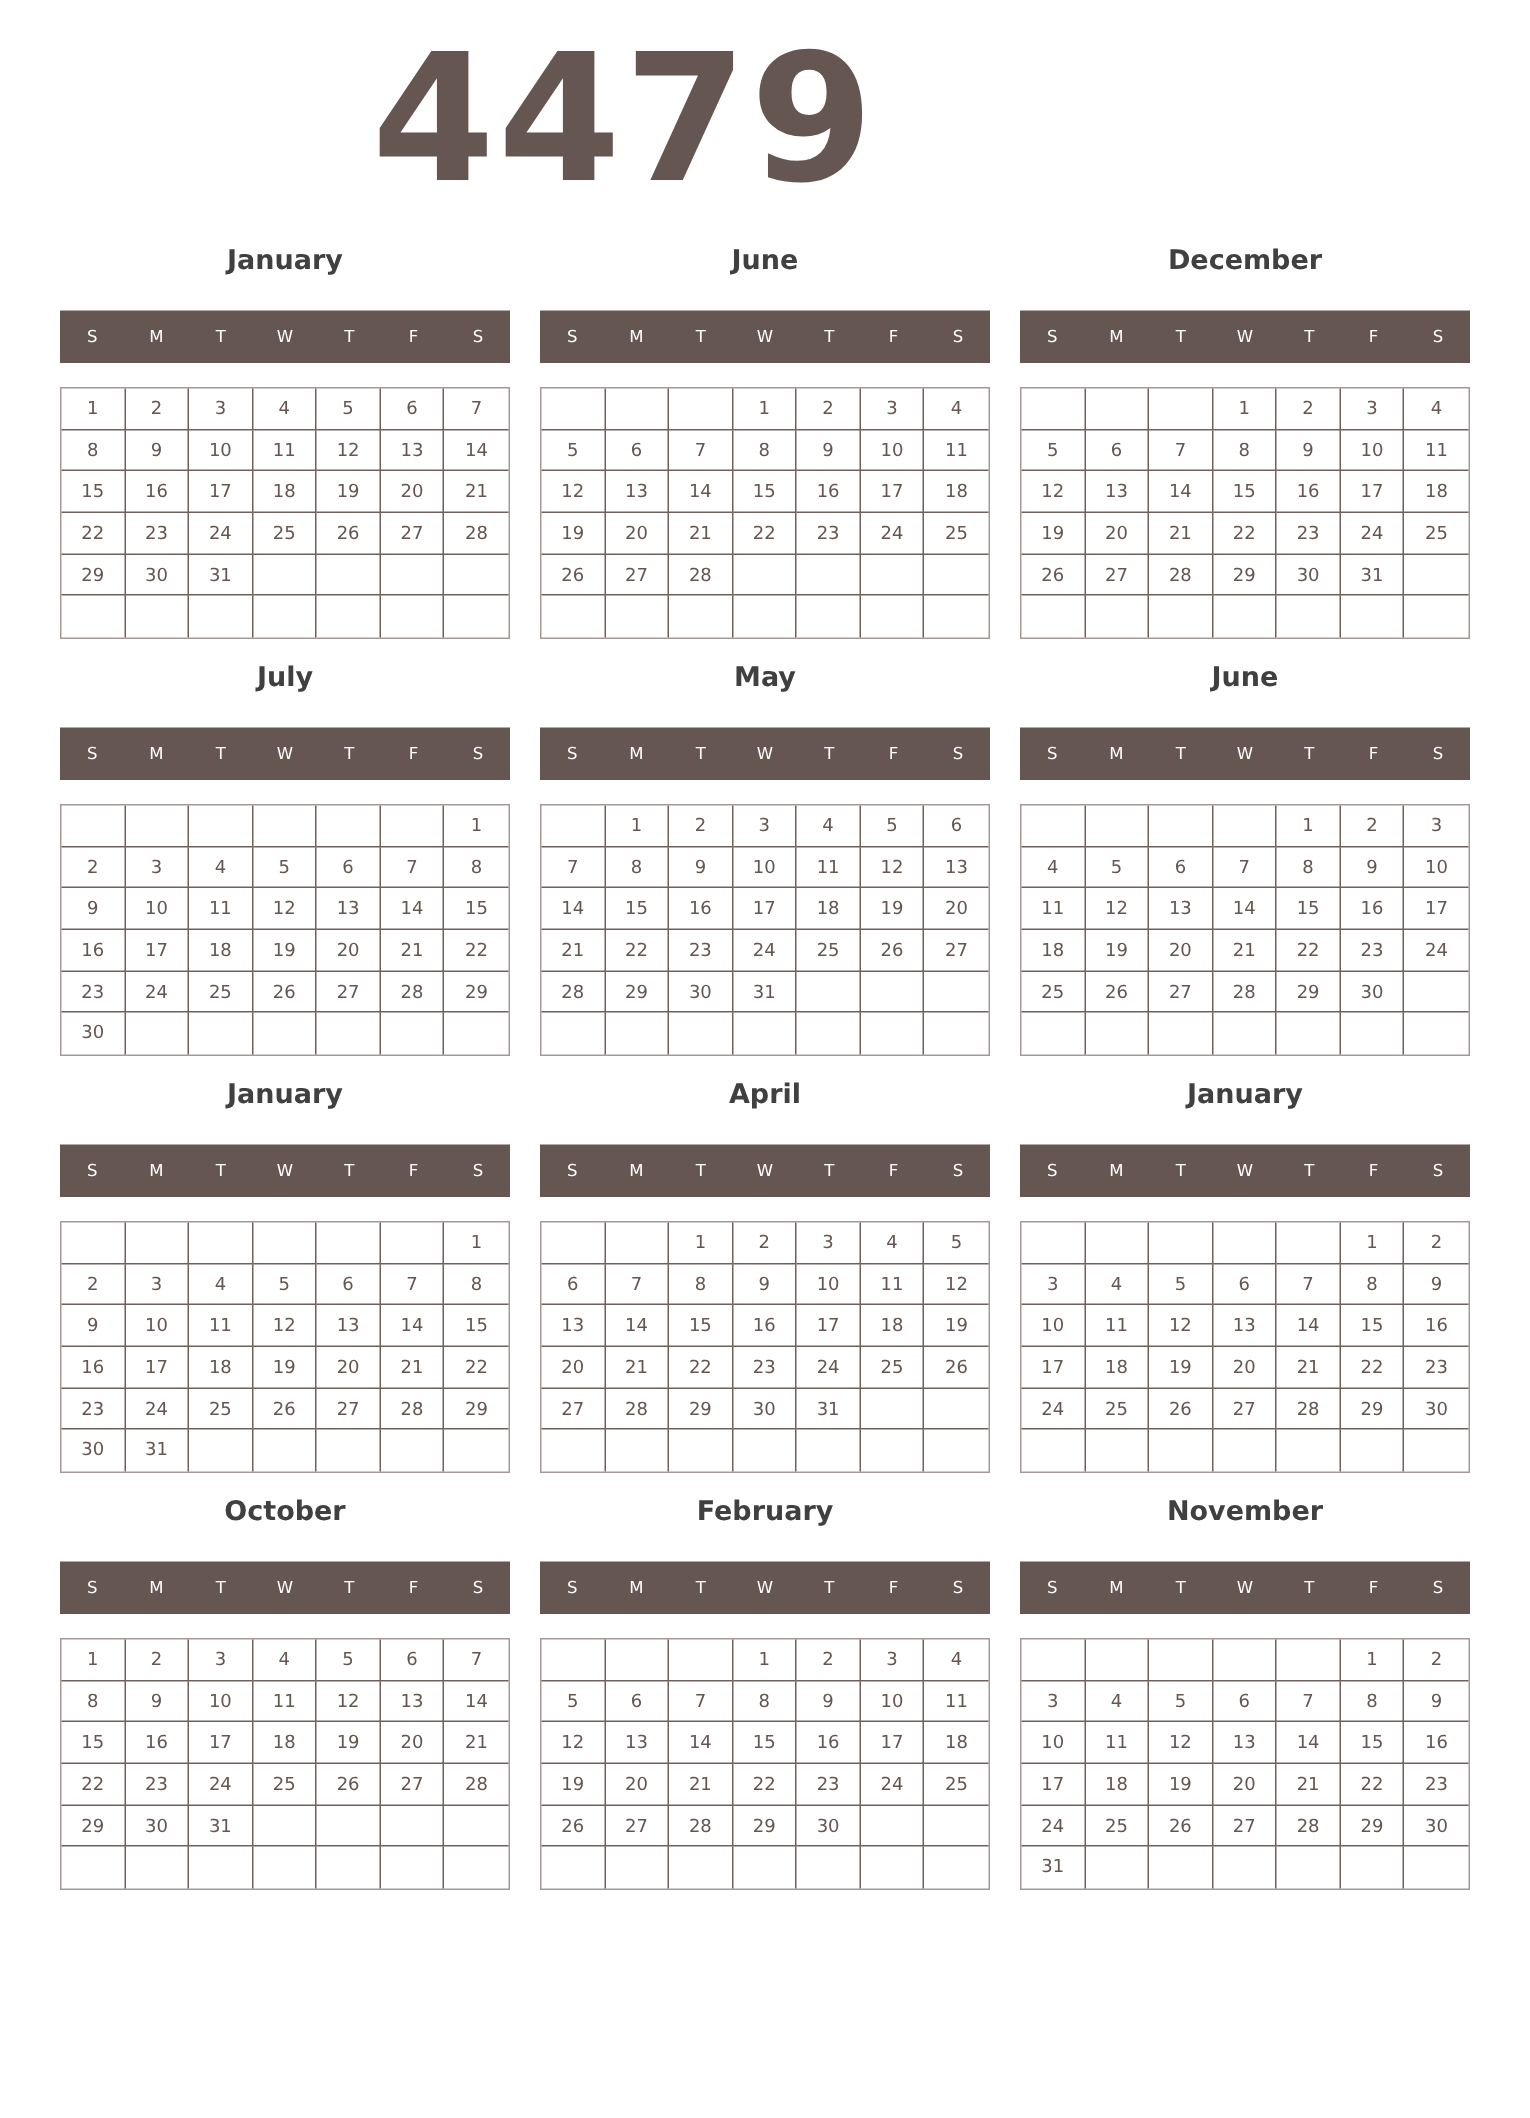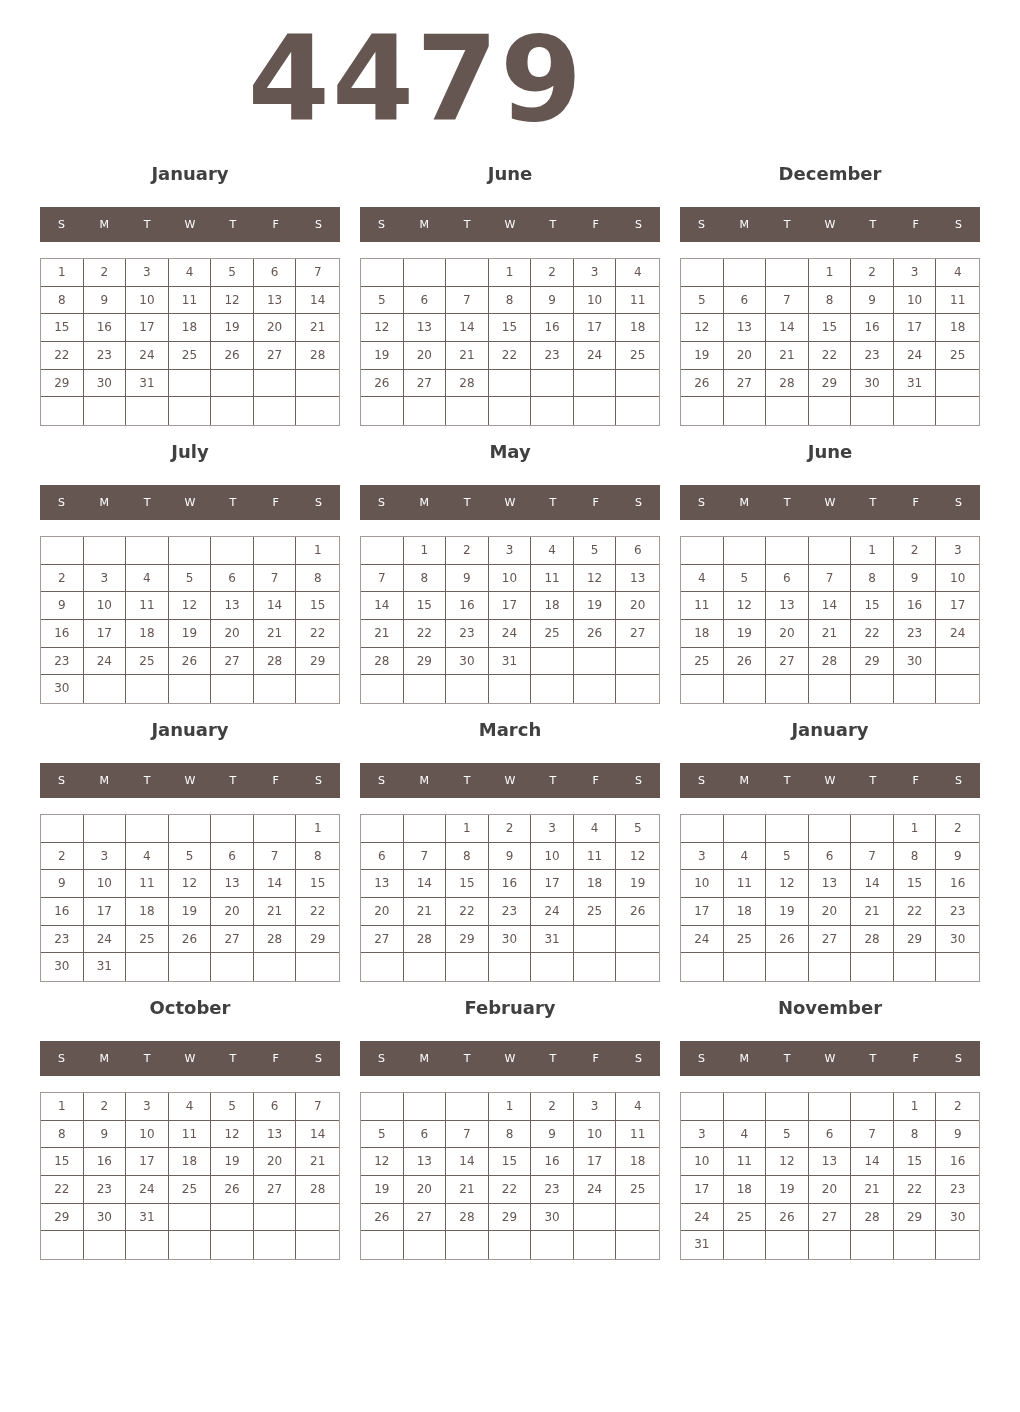--- a/index.html
+++ b/index.html
@@ -405,21 +405,21 @@
         <div class="cell r6">30</div>
         <div class="cell r6">31</div>
         <div class="cell r6"></div>
         <div class="cell r6"></div>
         <div class="cell r6"></div>
         <div class="cell r6"></div>
         <div class="cell c7 r6"></div>
       </div>
     </div>
     <div class="month" style="left: 360px; top: 718px;">
-      <div class="month-title">March</div>
+      <div class="month-title">April</div>
       <div class="dow-bar">
         <div class="dow">S</div>
         <div class="dow">M</div>
         <div class="dow">T</div>
         <div class="dow">W</div>
         <div class="dow">T</div>
         <div class="dow">F</div>
         <div class="dow">S</div>
       </div>
       <div class="grid">

